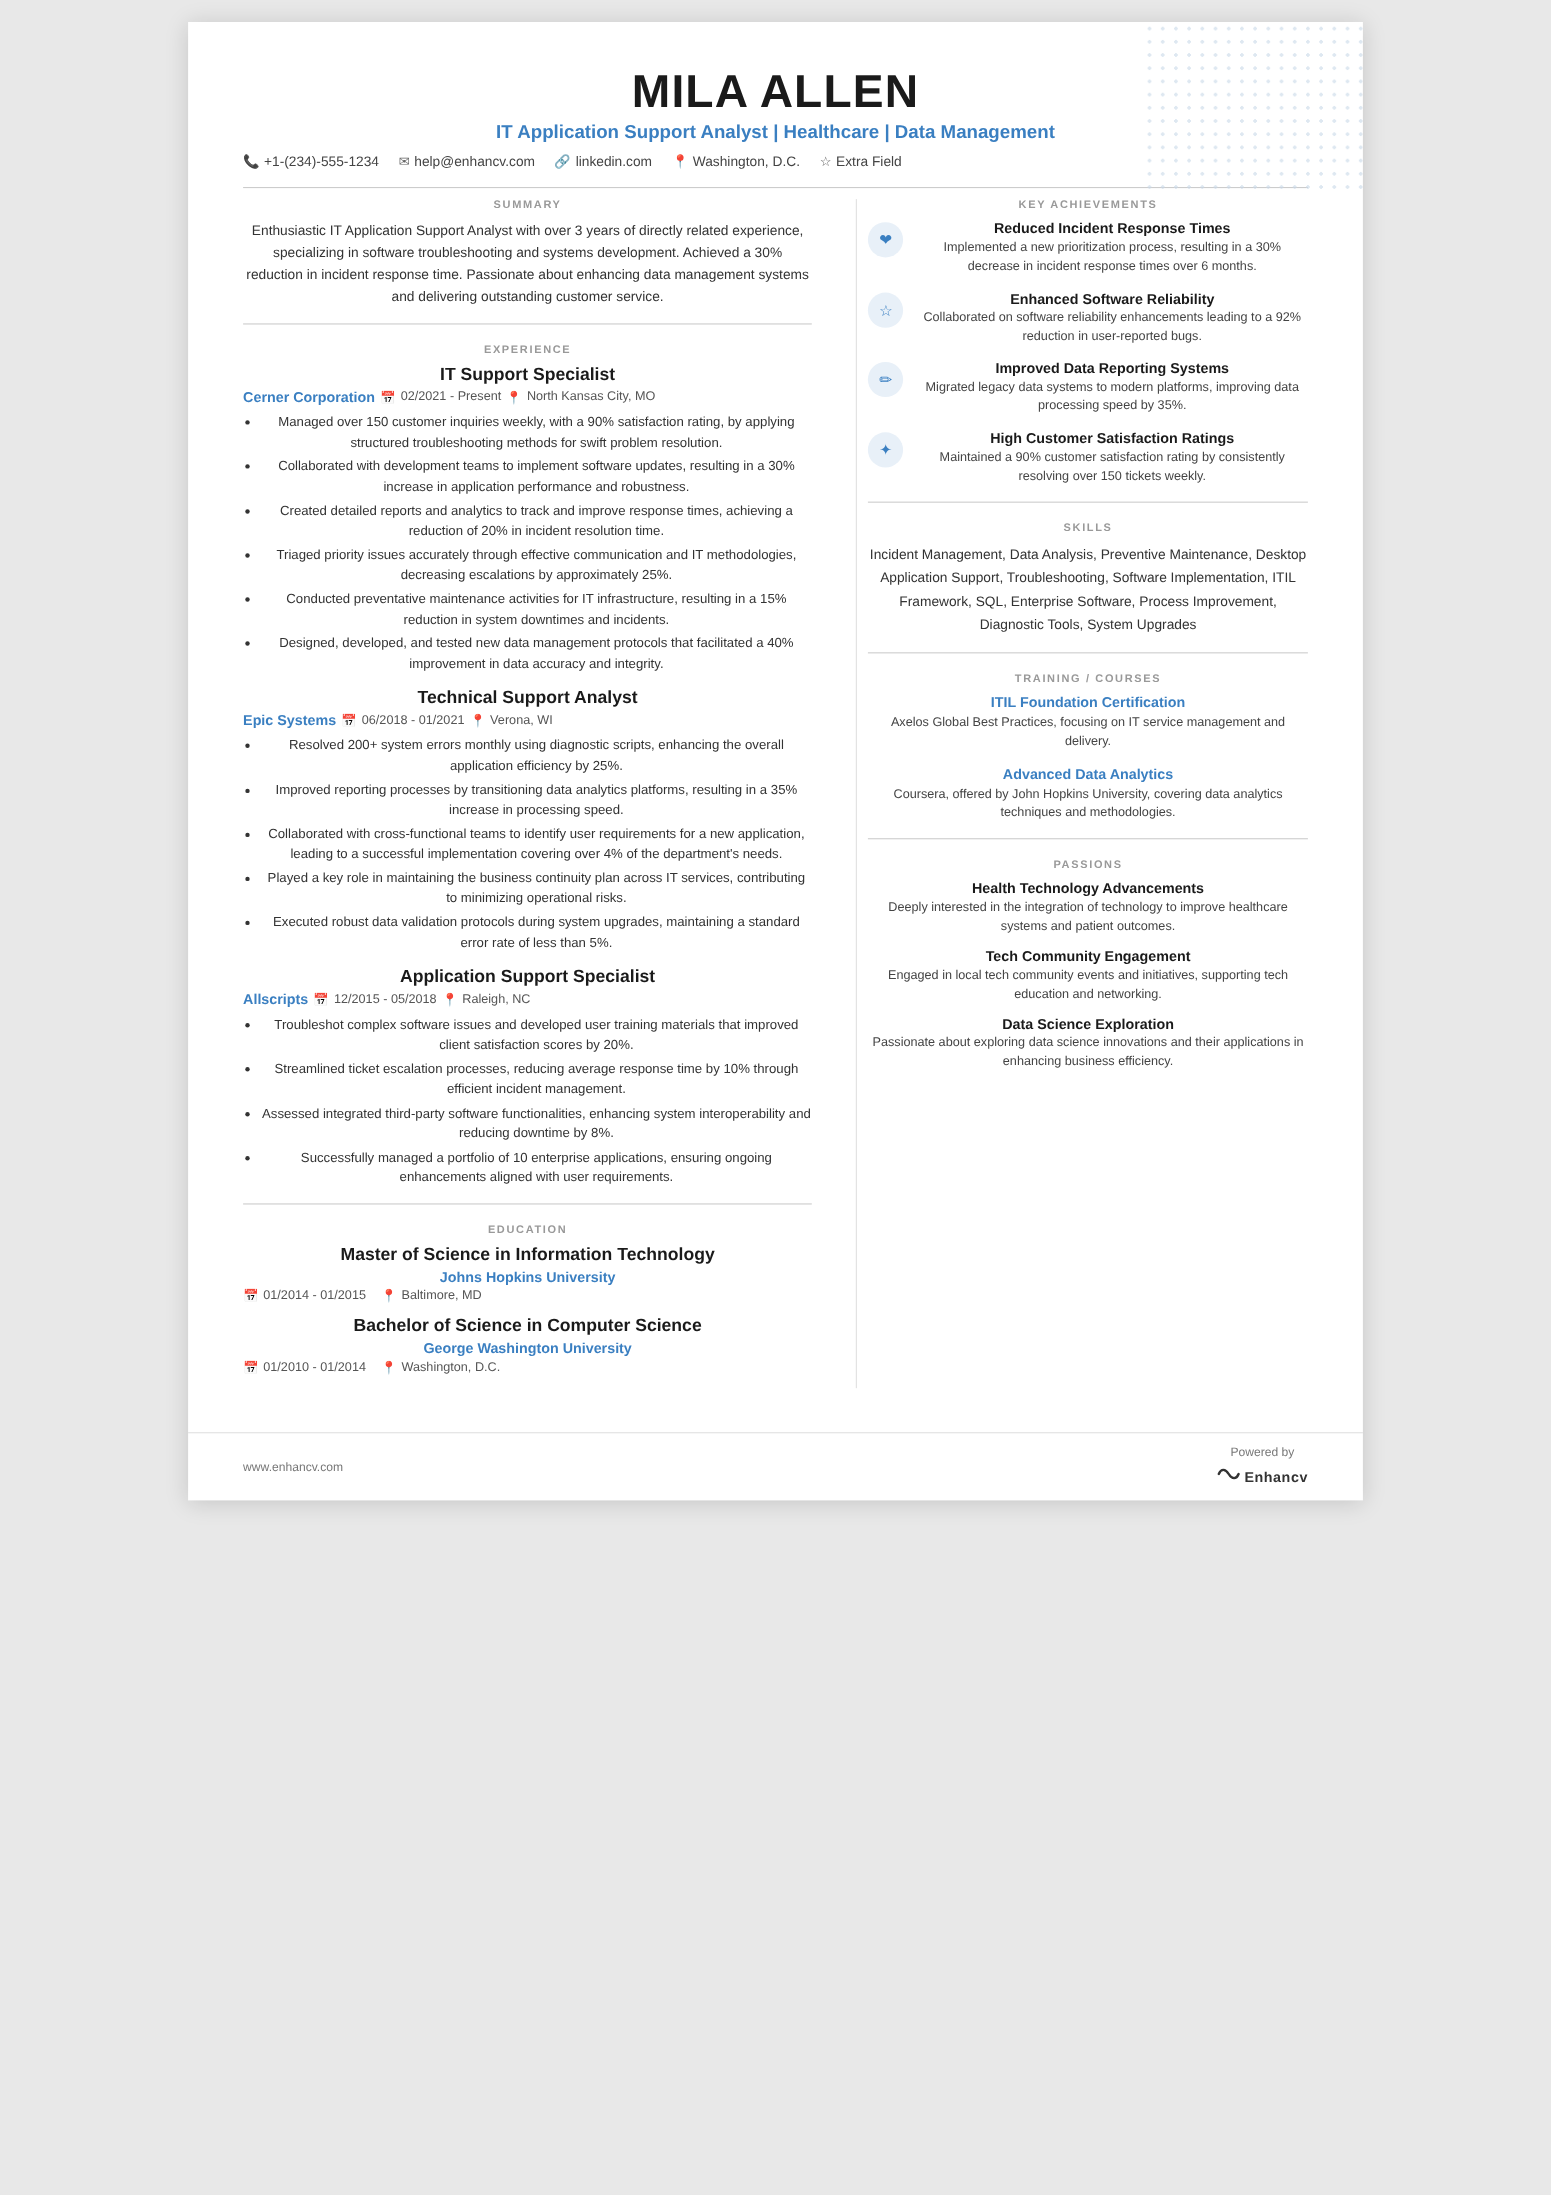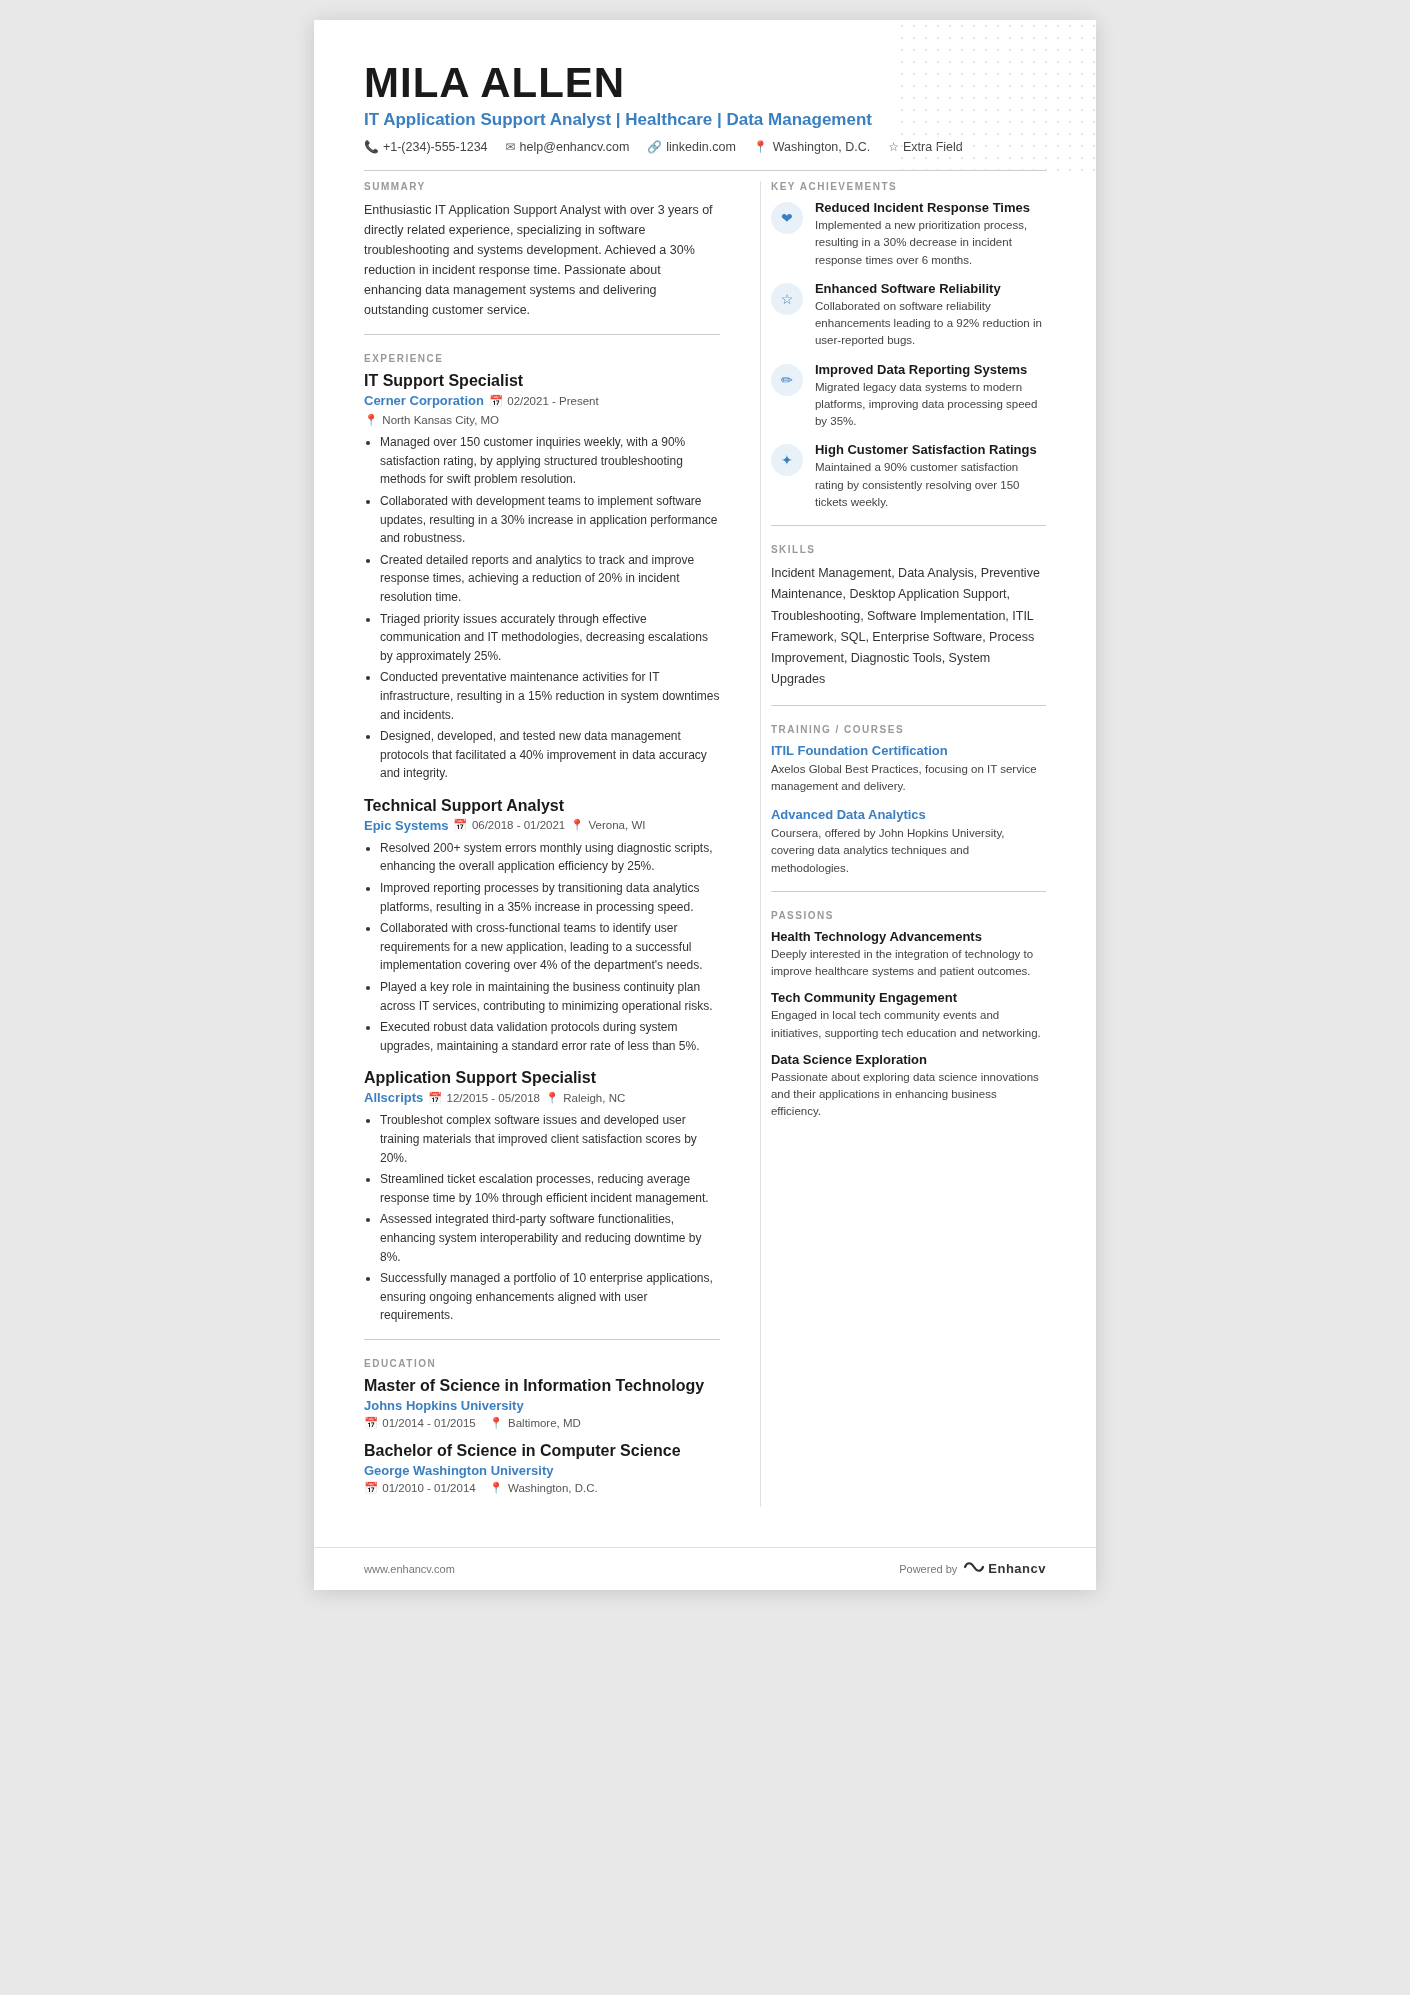--- a/index.html
+++ b/index.html
@@ -6,24 +6,25 @@
     body {
       font-family: 'Arial', sans-serif;
       background: #e8e8e8;
       display: flex;
       justify-content: center;
       align-items: flex-start;
       padding: 20px;
       min-height: 100vh;
     }
     .resume-wrapper {
-      width: 782px;
+      width: 1068px;
       background: #fff;
       box-shadow: 0 2px 20px rgba(0,0,0,0.15);
       position: relative;
+      text-align: center;
     }
     
     .dot-pattern {
       position: absolute;
       top: 0;
       right: 0;
       width: 200px;
       height: 160px;
       background-image: radial-gradient(circle, #c8d8e8 1.5px, transparent 1.5px);
       background-size: 12px 12px;
@@ -257,20 +258,21 @@
     .footer-url {
       font-size: 11px;
       color: #777;
     }
     .footer-brand {
       display: flex;
       align-items: center;
       gap: 6px;
       font-size: 11px;
       color: #777;
+      flex-direction: column;
     }
     .enhancv-logo {
       display: flex;
       align-items: center;
       gap: 3px;
     }
     .logo-icon {
       font-size: 16px;
       color: #333;
     }

